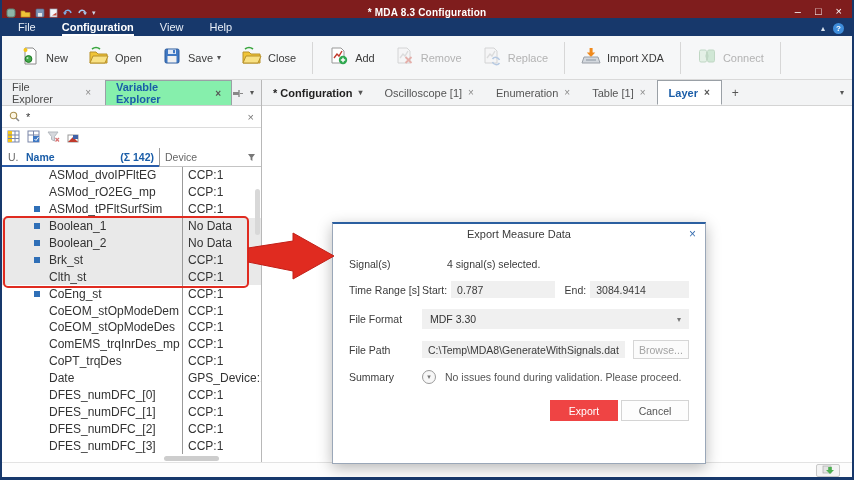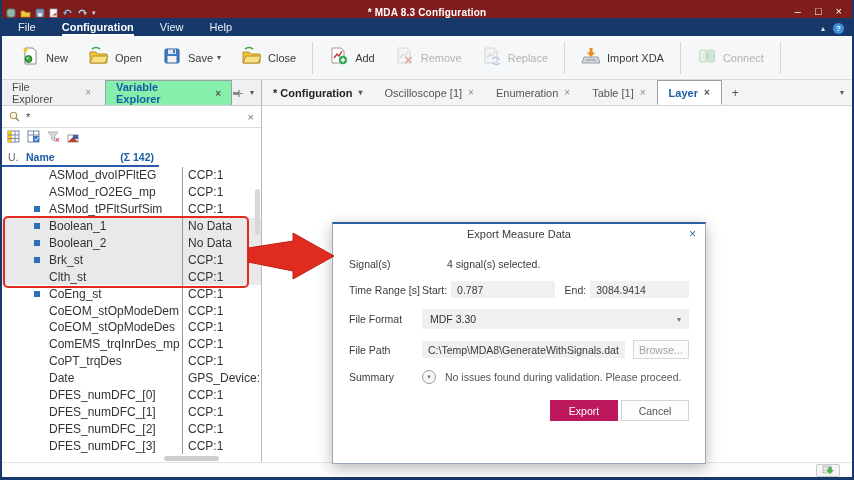--- a/index.html
+++ b/index.html
@@ -102,21 +102,21 @@
   .combo { flex:1; background:#f0f0f0; height:20px; display:flex; align-items:center; padding:0 8px; position:relative; }
   .combo .combo-caret { margin-left:auto; font-size:8px; color:#777; }
   .fld.path { width:216px; }
   .browse-btn { width:68px; height:19px; margin-left:8px; border:1px solid #d6d6d6; background:#fbfbfb; color:#a2a2a2;
                 display:flex; align-items:center; justify-content:center; font-size:10.5px; }
   .sum-icon { width:14px; height:14px; border:1px solid #9a9a9a; border-radius:50%; display:flex; align-items:center; justify-content:center;
               font-size:7px; color:#777; margin-right:9px; background:#f7f7f7; }
   .sum-text { color:#555; }
   .dlg-buttons { display:flex; justify-content:flex-end; gap:3px; margin-top:16px; }
   .btn { width:68px; height:21px; display:flex; align-items:center; justify-content:center; font-size:10.5px; }
-  .btn.primary { background:#be185d; color:#fff; }
+  .btn.primary { background:#ef4444; color:#fff; }
   .btn.secondary { background:#fdfdfd; border:1px solid #d4d4d4; color:#555; }
 
   
   .anno-box { position:absolute; left:1px; top:216px; width:246px; height:72px; border:2px solid #e02b20; border-radius:5px; z-index:30; pointer-events:none; }
   .anno-arrow { position:absolute; left:246px; top:231px; z-index:30; pointer-events:none; }
 </style>
 </head>
 <body>
 
 <div class="window">
@@ -318,20 +318,26 @@
               <polygon points="1,8 6,3 11,8" fill="#c0392b"></polygon>
               <rect x="6" y="1" width="5" height="4" fill="#3f62a8"></rect>
             </svg></span>
       </div>
       <div class="lp-header">
         <div class="hseg1">
           <span class="hu">U.</span>
           <span class="hname">Name</span>
           <span class="hcount">(Σ 142)</span>
         </div>
+        <div class="hseg2">
+          <span>Device</span>
+          <span class="hfunnel"><svg width="7" height="7">
+                <polygon points="0,0 7,0 4.4,3.5 4.4,7 2.6,5.8 2.6,3.5" fill="#777"></polygon>
+              </svg></span>
+        </div>
       </div>
       <div class="vlist">
 
       <div class="vrow">
             <span class="ucell"></span>
             <span class="ncell">ASMod_dvoIPFltEG</span>
             <span class="dcell">CCP:1</span>
           </div>
           <div class="vrow">
             <span class="ucell"></span>

